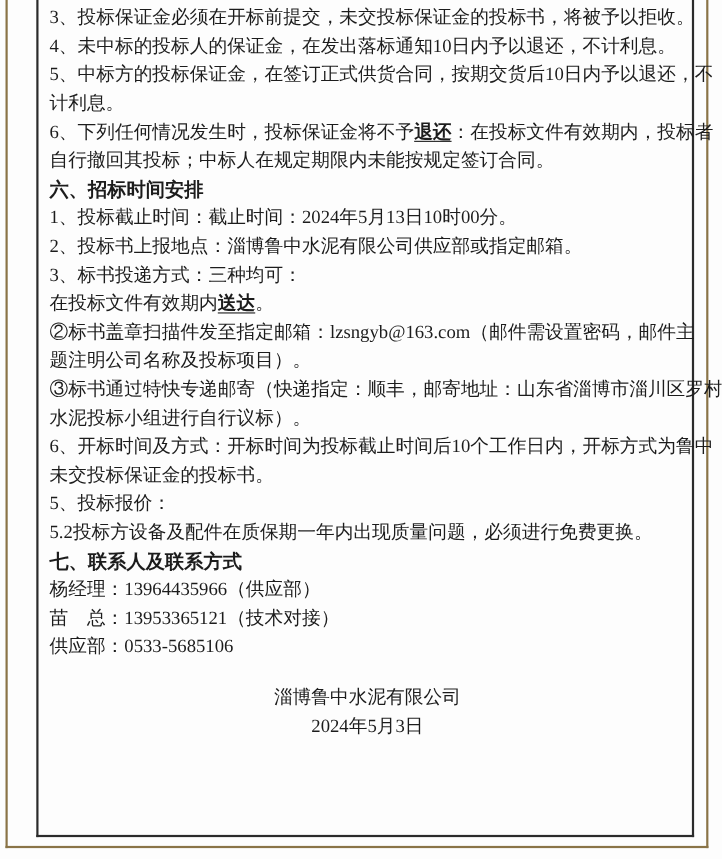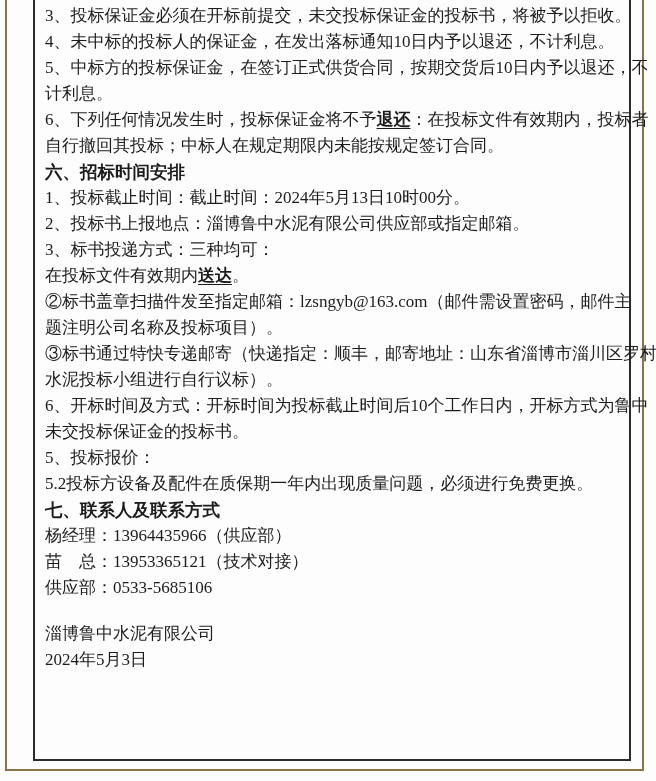--- a/index.html
+++ b/index.html
@@ -55,21 +55,21 @@
     text-decoration: underline;
     text-underline-offset: 3px;
     font-weight: bold;
   }
   .sig-gap {
     height: 20px;
   }
   .sig {
     font-size: 17px;
     line-height: 26px;
-    text-align: left;
+    text-align: center;
     white-space: nowrap;
   }
 </style>
 </head>
 <body>
 
 <div class="frame-outer"></div>
 <div class="frame-inner"></div>
 
 <div class="content">

